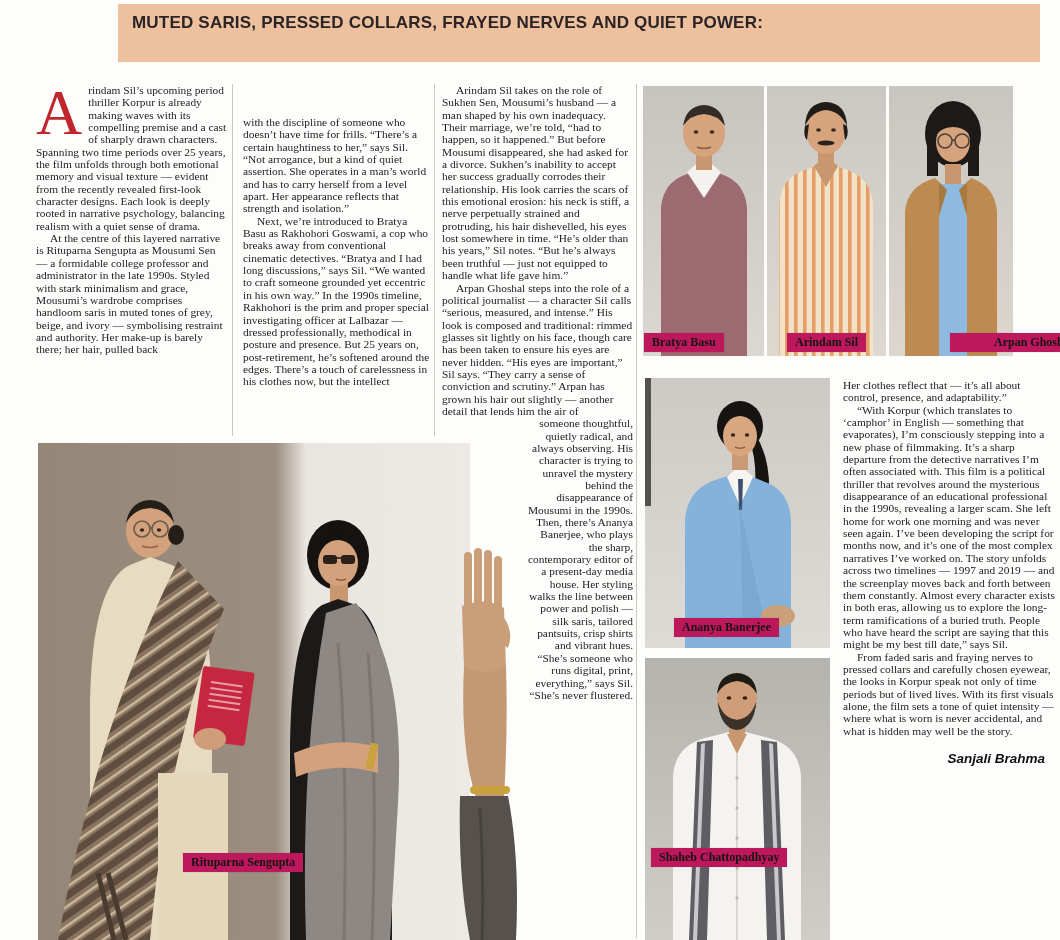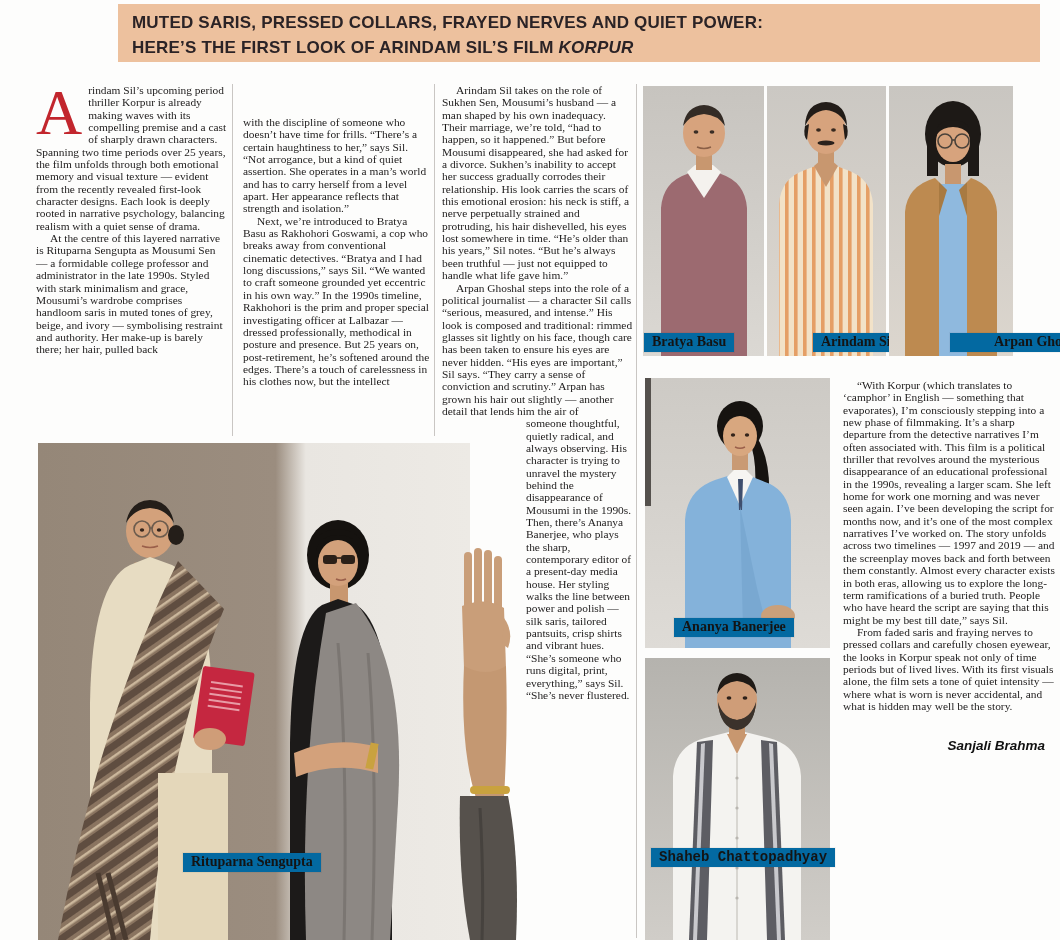--- a/index.html
+++ b/index.html
@@ -10,40 +10,39 @@
   .headline .it{font-style:italic;}
   
   .col{position:absolute;font-size:11.4px;line-height:12.35px;color:#1d1b1b;text-align:left;}
   .col p{margin:0;text-indent:14px;}
   .col p.cont{text-indent:0;}
   #col1{left:36px;top:84px;width:192px;}
   #col2{left:243px;top:84px;width:187px;margin-top:32px;}
   #col3{left:442px;top:84px;width:191px;}
   #col4{left:843px;top:379px;width:214px;}
   .dropcap{float:left;font-size:64px;line-height:52px;padding:3px 6px 0 0;color:#c2262d;font-weight:400;}
-  .wrapzone{text-align:left;}
+  .wrapzone{text-align:right;}
   .wrapzone .wrap-spacer{float:left;width:84px;height:382px;}
   .wrapzone p{text-indent:0;margin:0;}
-  .byline{margin-top:28px;text-align:right;padding-right:12px;font-family:"Liberation Sans",sans-serif;font-weight:700;font-style:italic;font-size:13.5px;color:#111;}
+  .byline{margin-top:16px;text-align:right;padding-right:12px;font-family:"Liberation Sans",sans-serif;font-weight:700;font-style:italic;font-size:13.5px;color:#111;}
   
   .vdiv{position:absolute;width:1px;background:#c9c6c3;}
   #vd1{left:232px;top:84px;height:352px;}
   #vd2{left:434px;top:84px;height:352px;}
   #vd3{left:636px;top:84px;height:854px;}
   
   .photo{position:absolute;overflow:hidden;}
   .photo svg{display:block;}
-  .caption{position:absolute;background:#0369a1;color:#141414;font-family:"Liberation Serif",serif;font-weight:700;font-size:14px;line-height:14px;padding:2px 8px 3px;white-space:nowrap;box-shadow:0 0 0 1px rgba(0,0,0,0.04);text-align:right;}
+  .caption{position:absolute;background:#be185d;color:#141414;font-family:"Liberation Serif",serif;font-weight:700;font-size:12px;line-height:14px;padding:2px 8px 3px;white-space:nowrap;box-shadow:0 0 0 1px rgba(0,0,0,0.04);text-align:right;}
 </style>
 </head>
 <body>
 
 <div class="headline" style="background:#edc19e;color:#2b2326;">
   <div class="hl">MUTED SARIS, PRESSED COLLARS, FRAYED NERVES AND QUIET POWER:</div>
-  <div class="hl"><span>HERE’S THE FIRST LOOK OF ARINDAM SIL’S FILM </span><span class="it">KORPUR</span></div>
 </div>
 
 <div class="vdiv" id="vd1"></div>
 <div class="vdiv" id="vd2"></div>
 <div class="vdiv" id="vd3"></div>
 
 <div class="col" id="col1">
   <p class="cont"><span class="dropcap">A</span><span>rindam Sil’s upcoming period thriller Korpur is already making waves with its compelling premise and a cast of sharply drawn characters. Spanning two time periods over 25 years, the film unfolds through both emotional memory and visual texture — evident from the recently revealed first-look character designs. Each look is deeply rooted in narrative psychology, balancing realism with a quiet sense of drama.</span></p>
   <p>At the centre of this layered narrative is Rituparna Sengupta as Mousumi Sen — a formidable college professor and administrator in the late 1990s. Styled with stark minimalism and grace, Mousumi’s wardrobe comprises handloom saris in muted tones of grey, beige, and ivory — symbolising restraint and authority. Her make-up is barely there; her hair, pulled back</p>
 </div>
@@ -57,20 +56,21 @@
   <p>Arindam Sil takes on the role of Sukhen Sen, Mousumi’s husband — a man shaped by his own inadequacy. Their marriage, we’re told, “had to happen, so it happened.” But before Mousumi disappeared, she had asked for a divorce. Sukhen’s inability to accept her success gradually corrodes their relationship. His look carries the scars of this emotional erosion: his neck is stiff, a nerve perpetually strained and protruding, his hair dishevelled, his eyes lost somewhere in time. “He’s older than his years,” Sil notes. “But he’s always been truthful — just not equipped to handle what life gave him.”</p>
   <p>Arpan Ghoshal steps into the role of a political journalist — a character Sil calls “serious, measured, and intense.” His look is composed and traditional: rimmed glasses sit lightly on his face, though care has been taken to ensure his eyes are never hidden. “His eyes are important,” Sil says. “They carry a sense of conviction and scrutiny.” Arpan has grown his hair out slightly — another detail that lends him the air of</p>
   <div class="wrapzone">
     <span class="wrap-spacer"></span>
     <p>someone thoughtful, quietly radical, and always observing. His character is trying to unravel the mystery behind the disappearance of Mousumi in the 1990s.</p>
     <p>Then, there’s Ananya Banerjee, who plays the sharp, contemporary editor of a present-day media house. Her styling walks the line between power and polish — silk saris, tailored pantsuits, crisp shirts and vibrant hues. “She’s someone who runs digital, print, everything,” says Sil. “She’s never flustered.</p>
   </div>
 </div>
 
 <div class="col" id="col4">
+  <p class="cont">Her clothes reflect that — it’s all about control, presence, and adaptability.”</p>
   <p>“With Korpur (which translates to ‘camphor’ in English — something that evaporates), I’m consciously stepping into a new phase of filmmaking. It’s a sharp departure from the detective narratives I’m often associated with. This film is a political thriller that revolves around the mysterious disappearance of an educational professional in the 1990s, revealing a larger scam. She left home for work one morning and was never seen again. I’ve been developing the script for months now, and it’s one of the most complex narratives I’ve worked on. The story unfolds across two timelines — 1997 and 2019 — and the screenplay moves back and forth between them constantly. Almost every character exists in both eras, allowing us to explore the long-term ramifications of a buried truth. People who have heard the script are saying that this might be my best till date,” says Sil.</p>
   <p>From faded saris and fraying nerves to pressed collars and carefully chosen eyewear, the looks in Korpur speak not only of time periods but of lived lives. With its first visuals alone, the film sets a tone of quiet intensity — where what is worn is never accidental, and what is hidden may well be the story.</p>
   <div class="byline">Sanjali Brahma</div>
 </div>
 
 <div class="photo" style="left:643px;top:86px;width:121px;height:270px;">
   <svg width="121" height="270" viewBox="0 0 121 270">
     <defs>
         <linearGradient id="bgA" x1="0" y1="0" x2="0" y2="1">
           <stop offset="0" stop-color="#c7c4bf"></stop>
@@ -109,21 +109,21 @@
     <rect x="51" y="62" width="16" height="16" fill="#c8976f"></rect>
     <ellipse cx="59" cy="45" rx="20" ry="23" fill="#d7a37d"></ellipse>
     <path d="M38,40 Q39,17 59,16 Q79,17 80,40 Q73,25 59,24 Q45,25 38,40 Z" fill="#221c18"></path>
     <path d="M38,40 Q36,50 40,54 L42,38 Z" fill="#221c18"></path>
     <path d="M80,40 Q82,50 78,54 L76,38 Z" fill="#221c18"></path>
     <ellipse cx="51.5" cy="44" rx="2.4" ry="1.8" fill="#37291f"></ellipse>
     <ellipse cx="66.5" cy="44" rx="2.4" ry="1.8" fill="#37291f"></ellipse>
     <ellipse cx="59" cy="57" rx="8.5" ry="2.6" fill="#2a211c"></ellipse>
   </svg>
 </div>
-<div class="caption" style="left:787px;top:333px;margin-left:26px;">Arindam Sil</div>
+<div class="caption" style="left:787px;top:333px;">Arindam Sil</div>
 
 <div class="photo" style="left:889px;top:86px;width:124px;height:270px;">
   <svg width="124" height="270" viewBox="0 0 124 270">
     <defs>
         <linearGradient id="bgC" x1="0" y1="0" x2="0" y2="1">
           <stop offset="0" stop-color="#c9c6c1"></stop>
           <stop offset="1" stop-color="#dcd6ce"></stop>
         </linearGradient>
       </defs>
     <rect width="124" height="270" fill="url(#bgC)"></rect>
@@ -196,21 +196,21 @@
     <rect x="84" y="58" width="16" height="18" fill="#c8976f"></rect>
     <ellipse cx="92" cy="42" rx="20" ry="23" fill="#cf9d78"></ellipse>
     <path d="M72,36 Q74,16 92,15 Q110,16 112,36 Q105,24 92,23 Q79,24 72,36 Z" fill="#1f1a16"></path>
     <path d="M73,44 Q75,70 92,72 Q109,70 111,44 Q108,60 92,62 Q76,60 73,44 Z" fill="#3b322b"></path>
     <path d="M73,44 Q74,66 92,72 L92,62 Q78,60 73,44 Z" fill="#3b322b"></path>
     <path d="M111,44 Q110,66 92,72 L92,62 Q106,60 111,44 Z" fill="#3b322b"></path>
     <ellipse cx="84" cy="40" rx="2.4" ry="1.8" fill="#2e211a"></ellipse>
     <ellipse cx="100" cy="40" rx="2.4" ry="1.8" fill="#2e211a"></ellipse>
   </svg>
 </div>
-<div class="caption" style="left:651px;top:848px;font-family:Liberation Mono, monospace;">Shaheb Chattopadhyay</div>
+<div class="caption" style="left:651px;top:848px;">Shaheb Chattopadhyay</div>
 
 <div class="photo" style="left:38px;top:443px;width:432px;height:497px;">
   <svg width="432" height="497" viewBox="0 0 432 497">
     <defs>
       <linearGradient id="bgF" x1="0" y1="0" x2="1" y2="0">
           <stop offset="0" stop-color="#958778"></stop>
           <stop offset="0.55" stop-color="#9b8d7f"></stop>
           <stop offset="0.62" stop-color="#e9e6e1"></stop>
           <stop offset="1" stop-color="#edeae5"></stop>
         </linearGradient>

